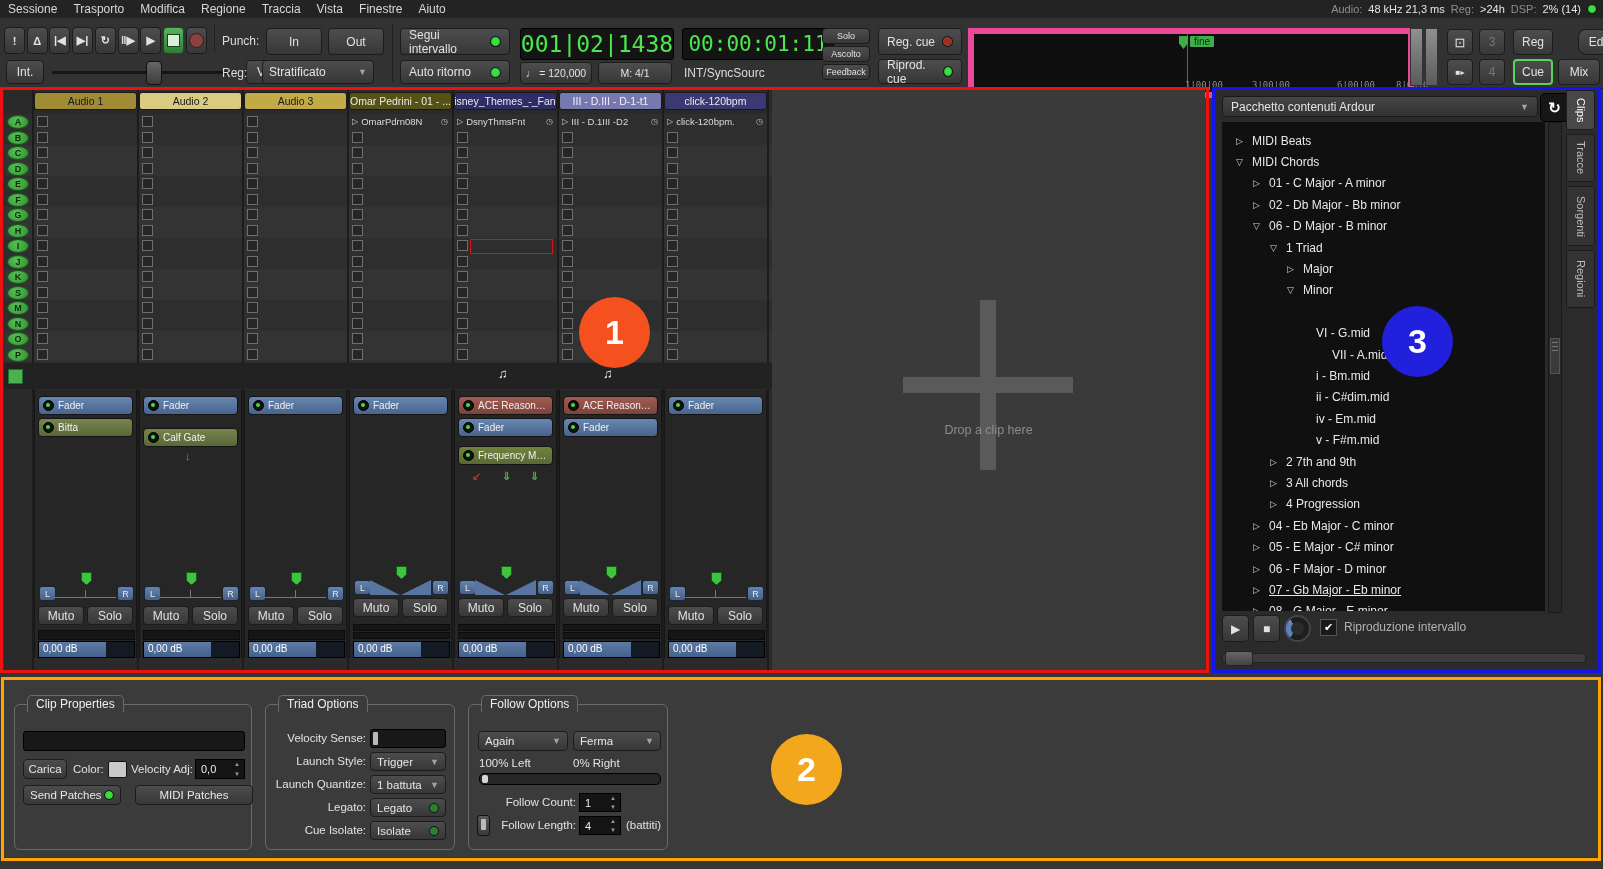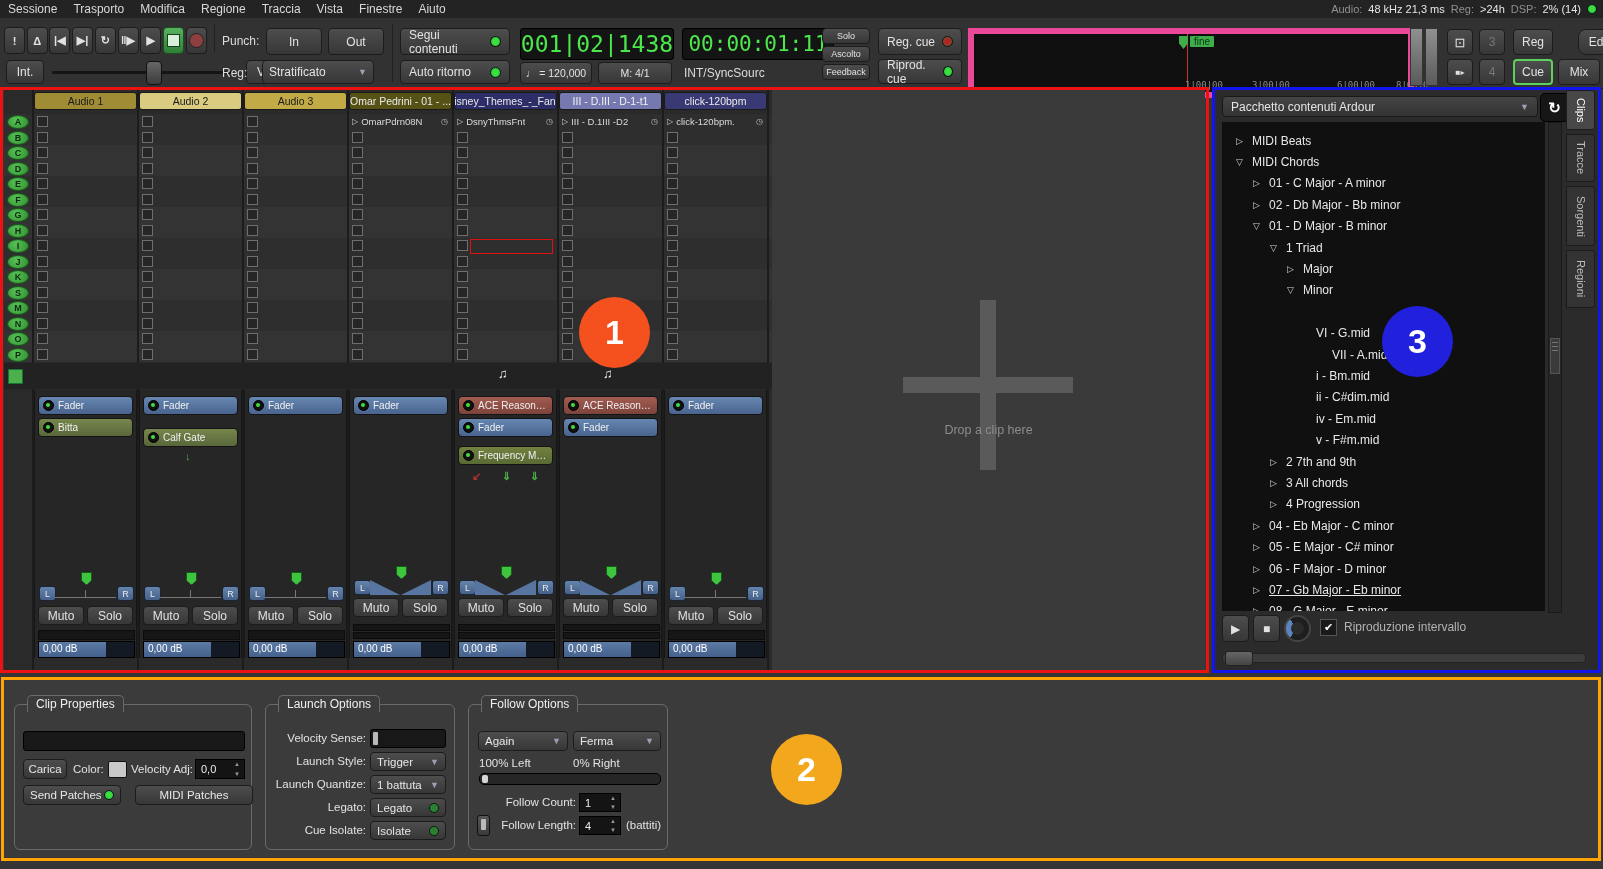--- a/index.html
+++ b/index.html
@@ -194,21 +194,21 @@
     <div class="btn" style="left:266px;top:10px;width:56px;height:27px;">In</div>
     <div class="btn" style="left:328px;top:10px;width:56px;height:27px;">Out</div>
     <div class="lab" style="left:222px;top:48px;">Reg:</div>
     <div class="btn" style="left:262px;top:42px;width:112px;height:24px;justify-content:flex-start;padding:0 6px;">
       <span>Stratificato</span>
       <span class="dd-arrow">▼</span>
     </div>
 
     <div class="sepv" style="left:392px;"></div>
     <div class="btn" style="left:400px;top:10px;width:110px;height:27px;justify-content:flex-start;padding:0 8px;">
-      <span>Segui contenuti</span>
+      <span>Segui intervallo</span>
       <span class="led" style="margin-left:auto;"></span>
     </div>
     <div class="btn" style="left:400px;top:42px;width:110px;height:24px;justify-content:center;padding:0 8px;">
       <span>Auto ritorno</span>
       <span class="led" style="margin-left:auto;"></span>
     </div>
 
     <div class="clock" style="left:520px;top:10px;width:152px;height:30px;font-size:23px;">001|02|1438</div>
     <div class="btn" style="left:520px;top:44px;width:72px;height:22px;font-size:10.5px;">♩ = 120,000</div>
     <div class="btn" style="left:598px;top:44px;width:74px;height:22px;font-size:10.5px;">M: 4/1</div>
@@ -606,21 +606,21 @@
         <div class="titem" style="left: 0px; top: 50.8px; width: 323px;">
           <div class="tarr" style="left: 31px;">▷</div>
           <div style="position: absolute; left: 47px;">01 - C Major - A minor</div>
         </div>
         <div class="titem" style="left: 0px; top: 72.2px; width: 323px;">
           <div class="tarr" style="left: 31px;">▷</div>
           <div style="position: absolute; left: 47px;">02 - Db Major - Bb minor</div>
         </div>
         <div class="titem" style="left: 0px; top: 93.6px; width: 323px;">
           <div class="tarr" style="left: 31px;">▽</div>
-          <div style="position: absolute; left: 47px;">01 - D Major - B minor</div>
+          <div style="position: absolute; left: 47px;">06 - D Major - B minor</div>
         </div>
         <div class="titem" style="left: 0px; top: 115px; width: 323px;">
           <div class="tarr" style="left: 48px;">▽</div>
           <div style="position: absolute; left: 64px;">1 Triad</div>
         </div>
         <div class="titem" style="left: 0px; top: 136.4px; width: 323px;">
           <div class="tarr" style="left: 65px;">▷</div>
           <div style="position: absolute; left: 81px;">Major</div>
         </div>
         <div class="titem" style="left: 0px; top: 157.8px; width: 323px;">
@@ -717,21 +717,21 @@
           </span>
       </div>
       <div class="fbtn" style="left:8px;top:80px;width:98px;height:20px;justify-content:flex-start;padding:0 6px;">
         <span>Send Patches</span>
         <span class="led" style="margin-left:auto;width:8px;height:8px;"></span>
       </div>
       <div class="fbtn" style="left:112px;top:80px;width:118px;height:20px;margin-left:8px;">MIDI Patches</div>
     </div>
 
     <div class="group" style="left:261px;top:24px;width:190px;height:146px;">
-      <div class="gtitle">Launch Options</div>
+      <div class="gtitle">Triad Options</div>
       <div class="flab rlab" style="left:0px;top:27px;width:100px;">Velocity Sense:</div>
       <div class="entry" style="left:104px;top:24px;width:76px;height:19px;">
           <span style="position:absolute;left:2px;top:2px;width:5px;height:13px;background:#b9b9b9;border-radius:1px;"></span>
         </div>
       <div class="flab rlab" style="left:0px;top:50px;width:100px;">Launch Style:</div>
       <div class="ddown" style="left:104px;top:47px;width:76px;height:19px;">
         <span>Trigger</span>
         <span class="dd-arrow">▼</span>
       </div>
       <div class="flab rlab" style="left:0px;top:73px;width:100px;">Launch Quantize:</div>

